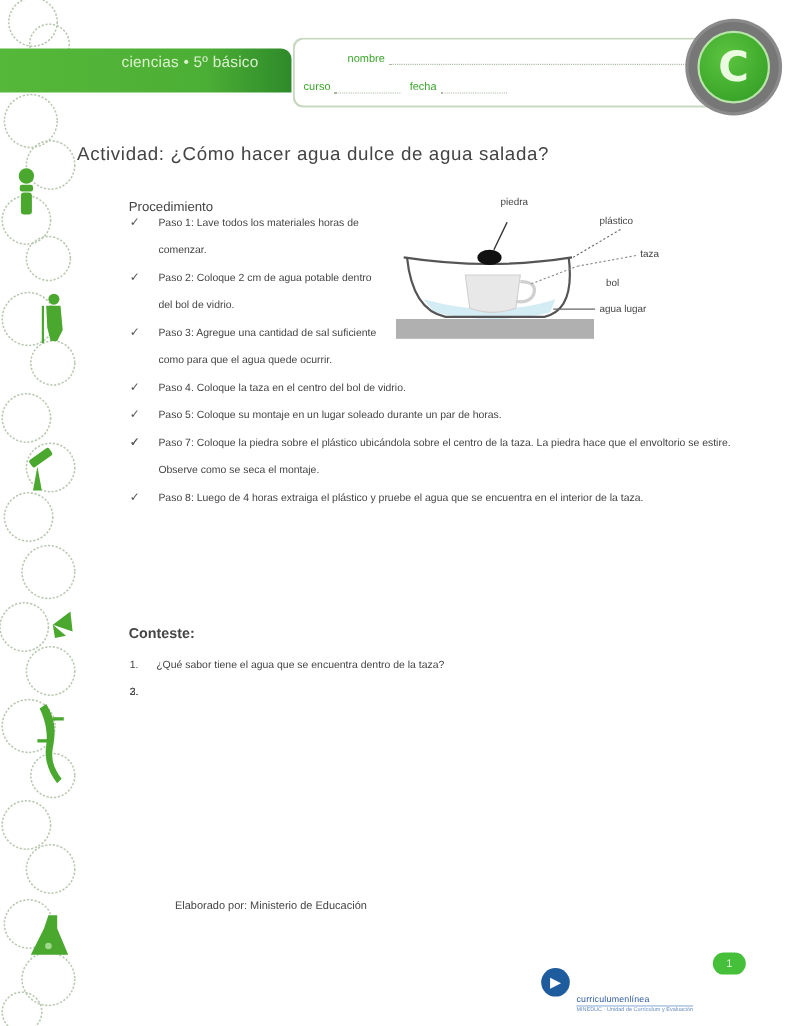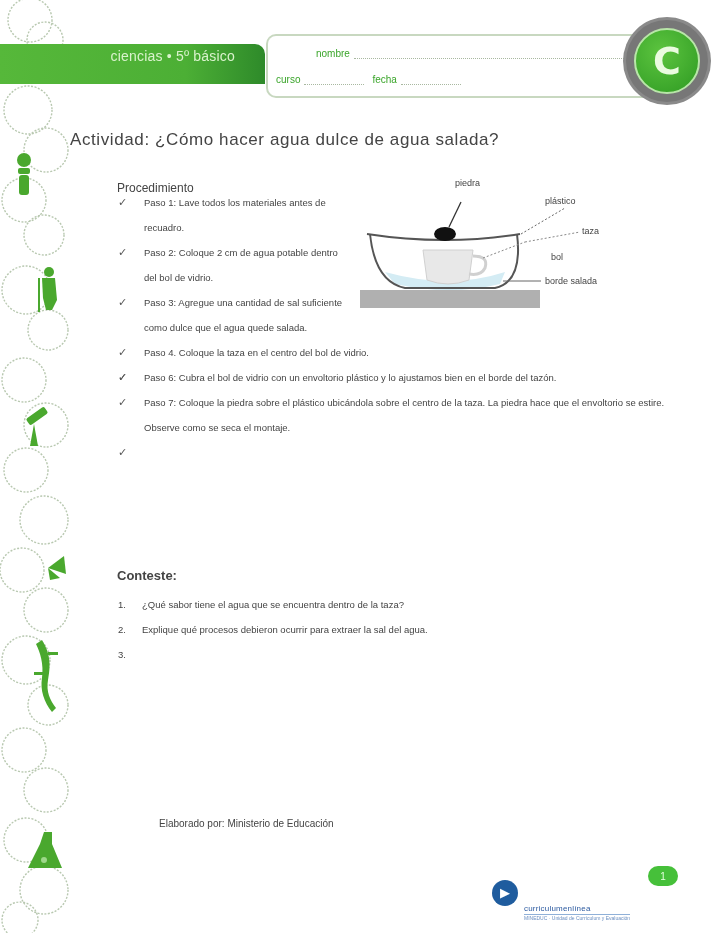--- a/index.html
+++ b/index.html
@@ -167,47 +167,48 @@
   </div>
 </div>
 
 <div class="title">Actividad: ¿Cómo hacer agua dulce de agua salada?</div>
 
 <div class="section-label proc-label">Procedimiento</div>
 
 <ul class="steps">
   <li class="step narrow">
     <span class="check">✓</span>
-    <span>Paso 1: Lave todos los materiales antes de recuadro.</span>
+    <span>Paso 1: Lave todos los materiales horas de comenzar.</span>
   </li>
   <li class="step narrow">
     <span class="check">✓</span>
     <span>Paso 2: Coloque 2 cm de agua potable dentro del bol de vidrio.</span>
   </li>
   <li class="step narrow">
     <span class="check">✓</span>
-    <span>Paso 3: Agregue una cantidad de sal suficiente como dulce que el agua quede salada.</span>
+    <span>Paso 3: Agregue una cantidad de sal suficiente como para que el agua quede ocurrir.</span>
   </li>
   <li class="step">
     <span class="check">✓</span>
     <span>Paso 4. Coloque la taza en el centro del bol de vidrio.</span>
   </li>
   <li class="step">
     <span class="check">✓</span>
-  </li>
-  <li class="step">
-    <span class="check">✓</span>
-    <span>Paso 6: Cubra el bol de vidrio con un envoltorio plástico y lo ajustamos bien en el borde del tazón.</span>
+    <span>Paso 5: Coloque su montaje en un lugar soleado durante un par de horas.</span>
+  </li>
+  <li class="step">
+    <span class="check">✓</span>
   </li>
   <li class="step">
     <span class="check">✓</span>
     <span>Paso 7: Coloque la piedra sobre el plástico ubicándola sobre el centro de la taza. La piedra hace que el envoltorio se estire. Observe como se seca el montaje.</span>
   </li>
   <li class="step">
     <span class="check">✓</span>
+    <span>Paso 8: Luego de 4 horas extraiga el plástico y pruebe el agua que se encuentra en el interior de la taza.</span>
   </li>
 </ul>
 
 <div class="diagram">
   <svg width="270" height="145" viewBox="0 0 270 145">
 
     <rect x="5" y="118" width="180" height="18" fill="#b0b0b0"></rect>
 
     <path d="M30 100 Q95 118 150 100 L145 112 Q95 124 40 112 Z" fill="#d4ecf4"></path>
 
@@ -223,33 +224,32 @@
     <line x1="94" y1="55" x2="106" y2="30" stroke="#333" stroke-width="1.3"></line>
     <line x1="166" y1="62" x2="210" y2="36" stroke="#666" stroke-dasharray="2 2"></line>
     <line x1="170" y1="70" x2="225" y2="60" stroke="#888" stroke-dasharray="2 2"></line>
     <line x1="128" y1="86" x2="170" y2="70" stroke="#888" stroke-dasharray="2 2"></line>
     <line x1="148" y1="109" x2="186" y2="109" stroke="#666"></line>
   </svg>
   <span class="diag-label" style="left:100px;top:6px">piedra</span>
   <span class="diag-label" style="left:190px;top:24px">plástico</span>
   <span class="diag-label" style="left:227px;top:54px">taza</span>
   <span class="diag-label" style="left:196px;top:80px">bol</span>
-  <span class="diag-label" style="left:190px;top:104px">borde salada</span>
+  <span class="diag-label" style="left:190px;top:104px">agua lugar</span>
 </div>
 
 <div class="section-label cont-label">Conteste:</div>
 
 <ol class="questions">
   <li class="q">
     <span class="num">1.</span>
     <span>¿Qué sabor tiene el agua que se encuentra dentro de la taza?</span>
   </li>
   <li class="q">
     <span class="num">2.</span>
-    <span>Explique qué procesos debieron ocurrir para extraer la sal del agua.</span>
   </li>
   <li class="q">
     <span class="num">3.</span>
   </li>
 </ol>
 
 <div class="credit">Elaborado por: Ministerio de Educación</div>
 
 <div class="footer-logo">
   <div class="logo-circle">▶</div>

